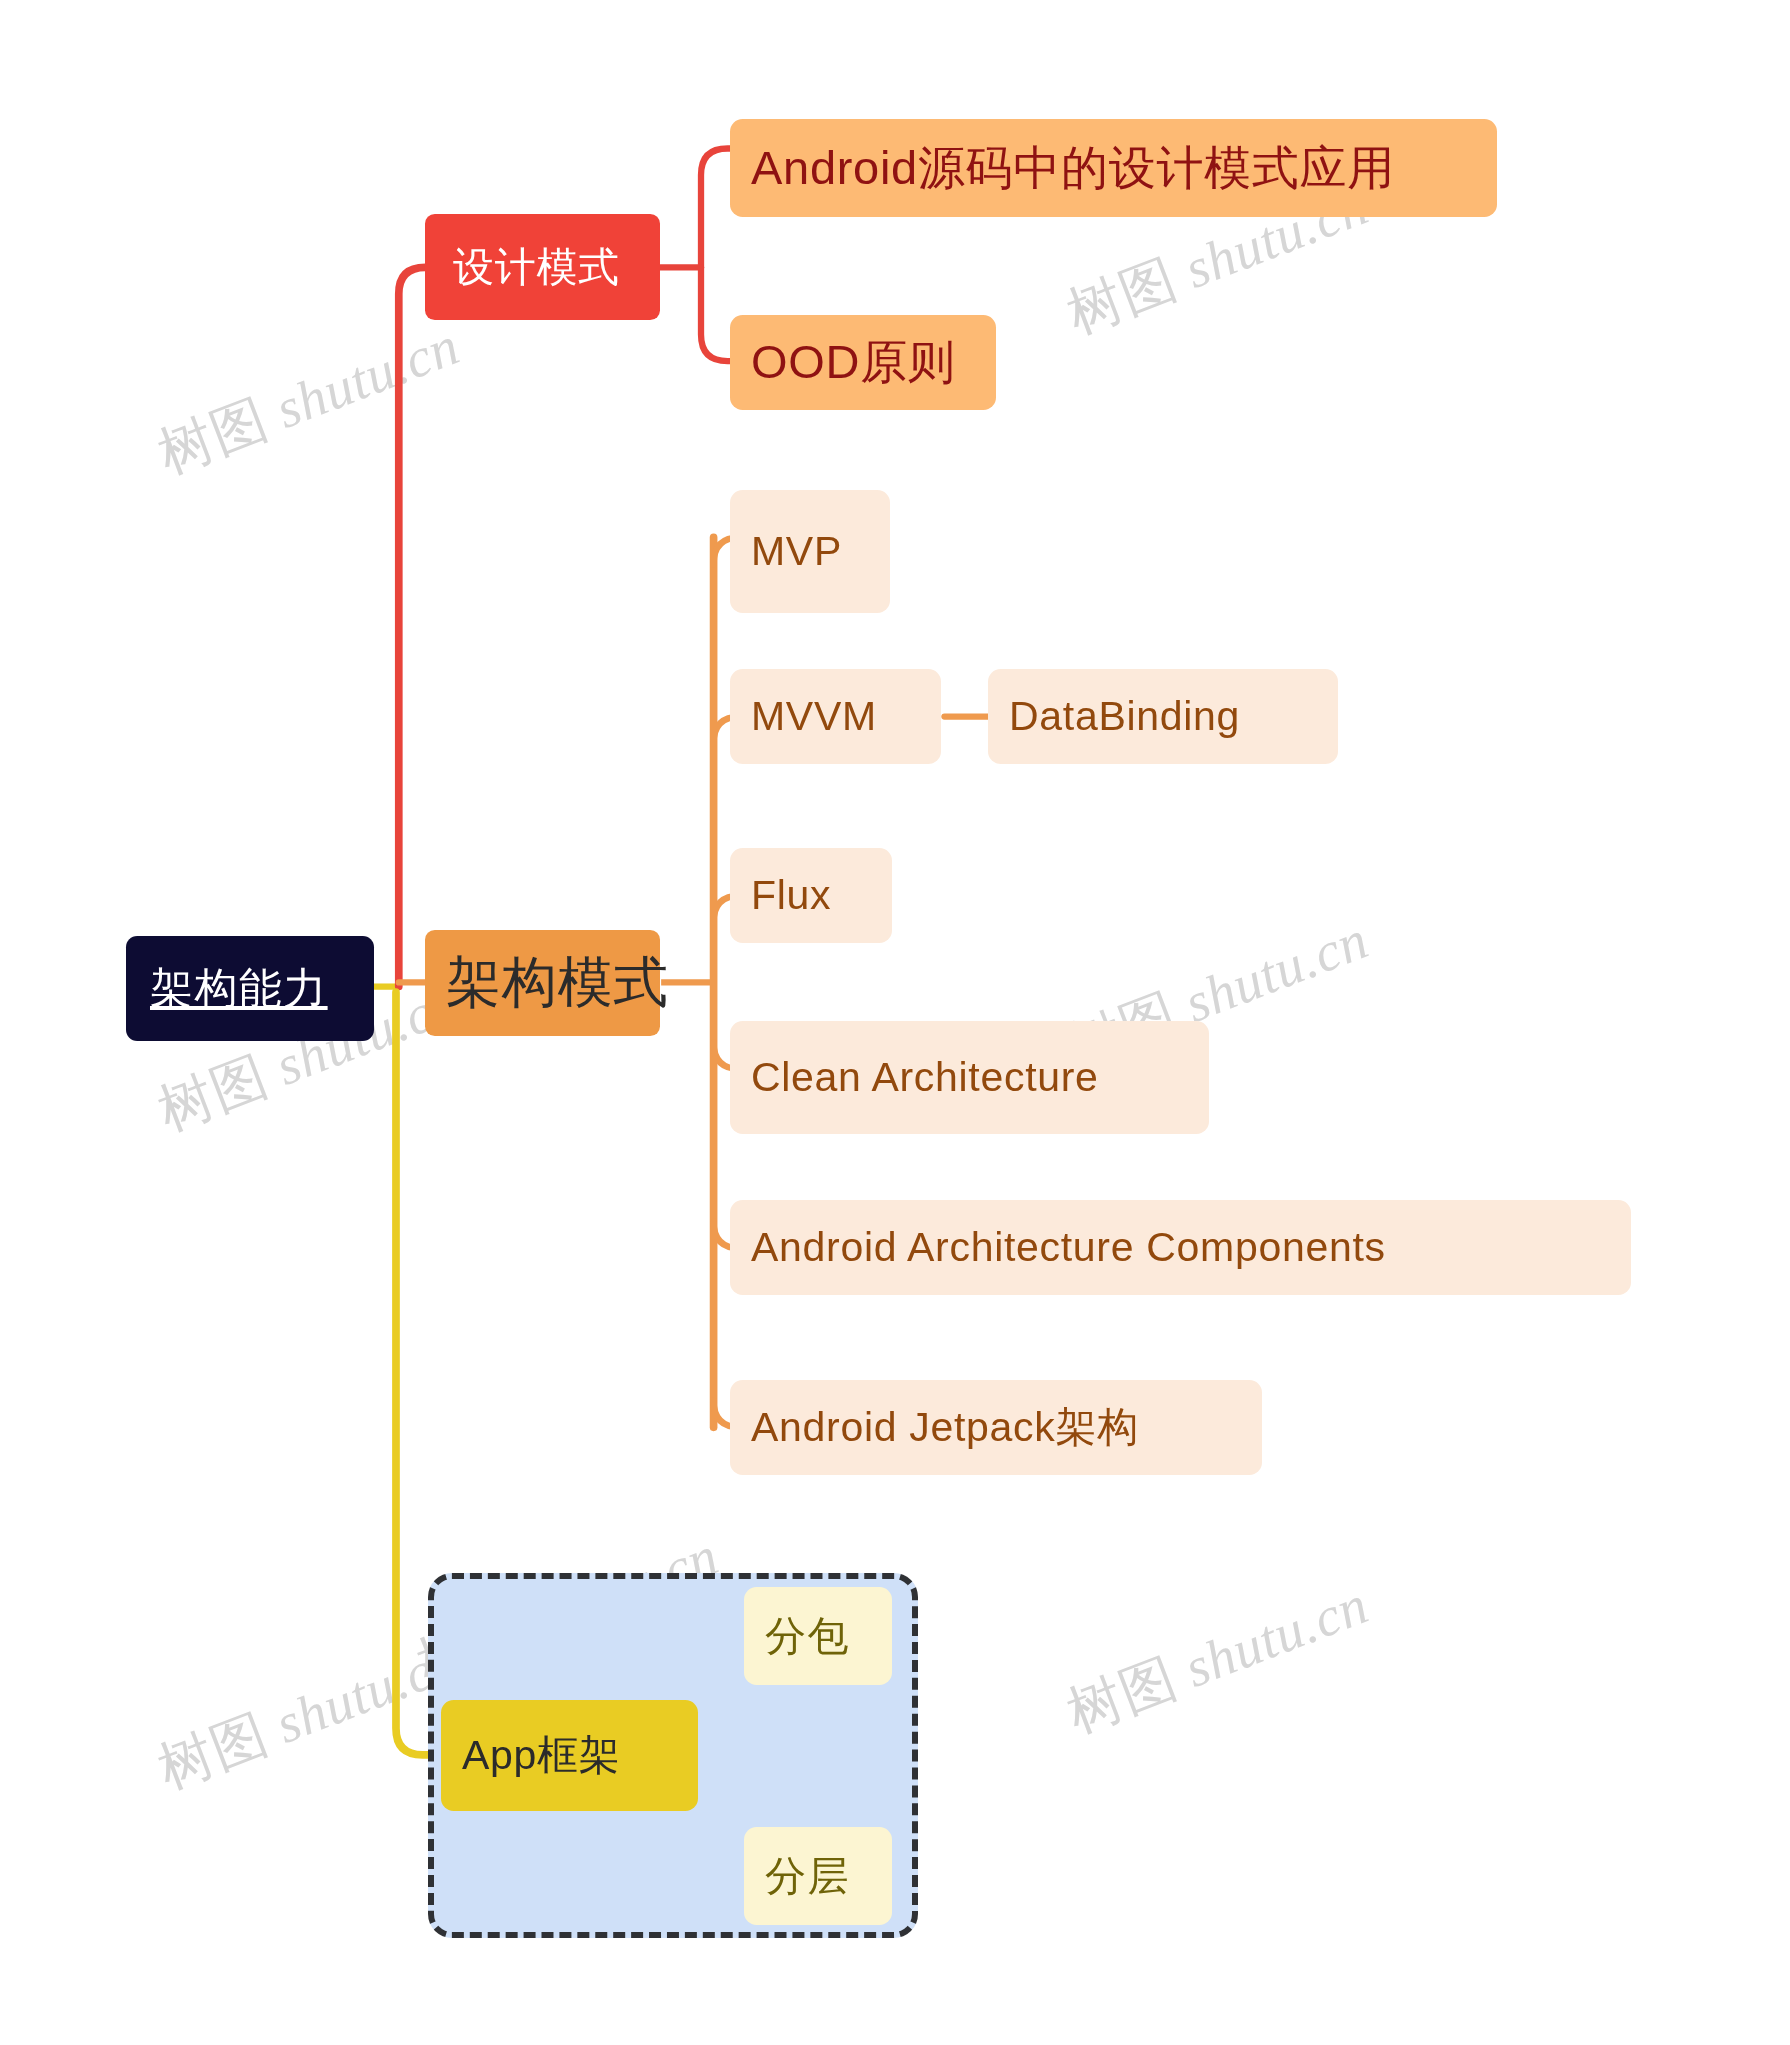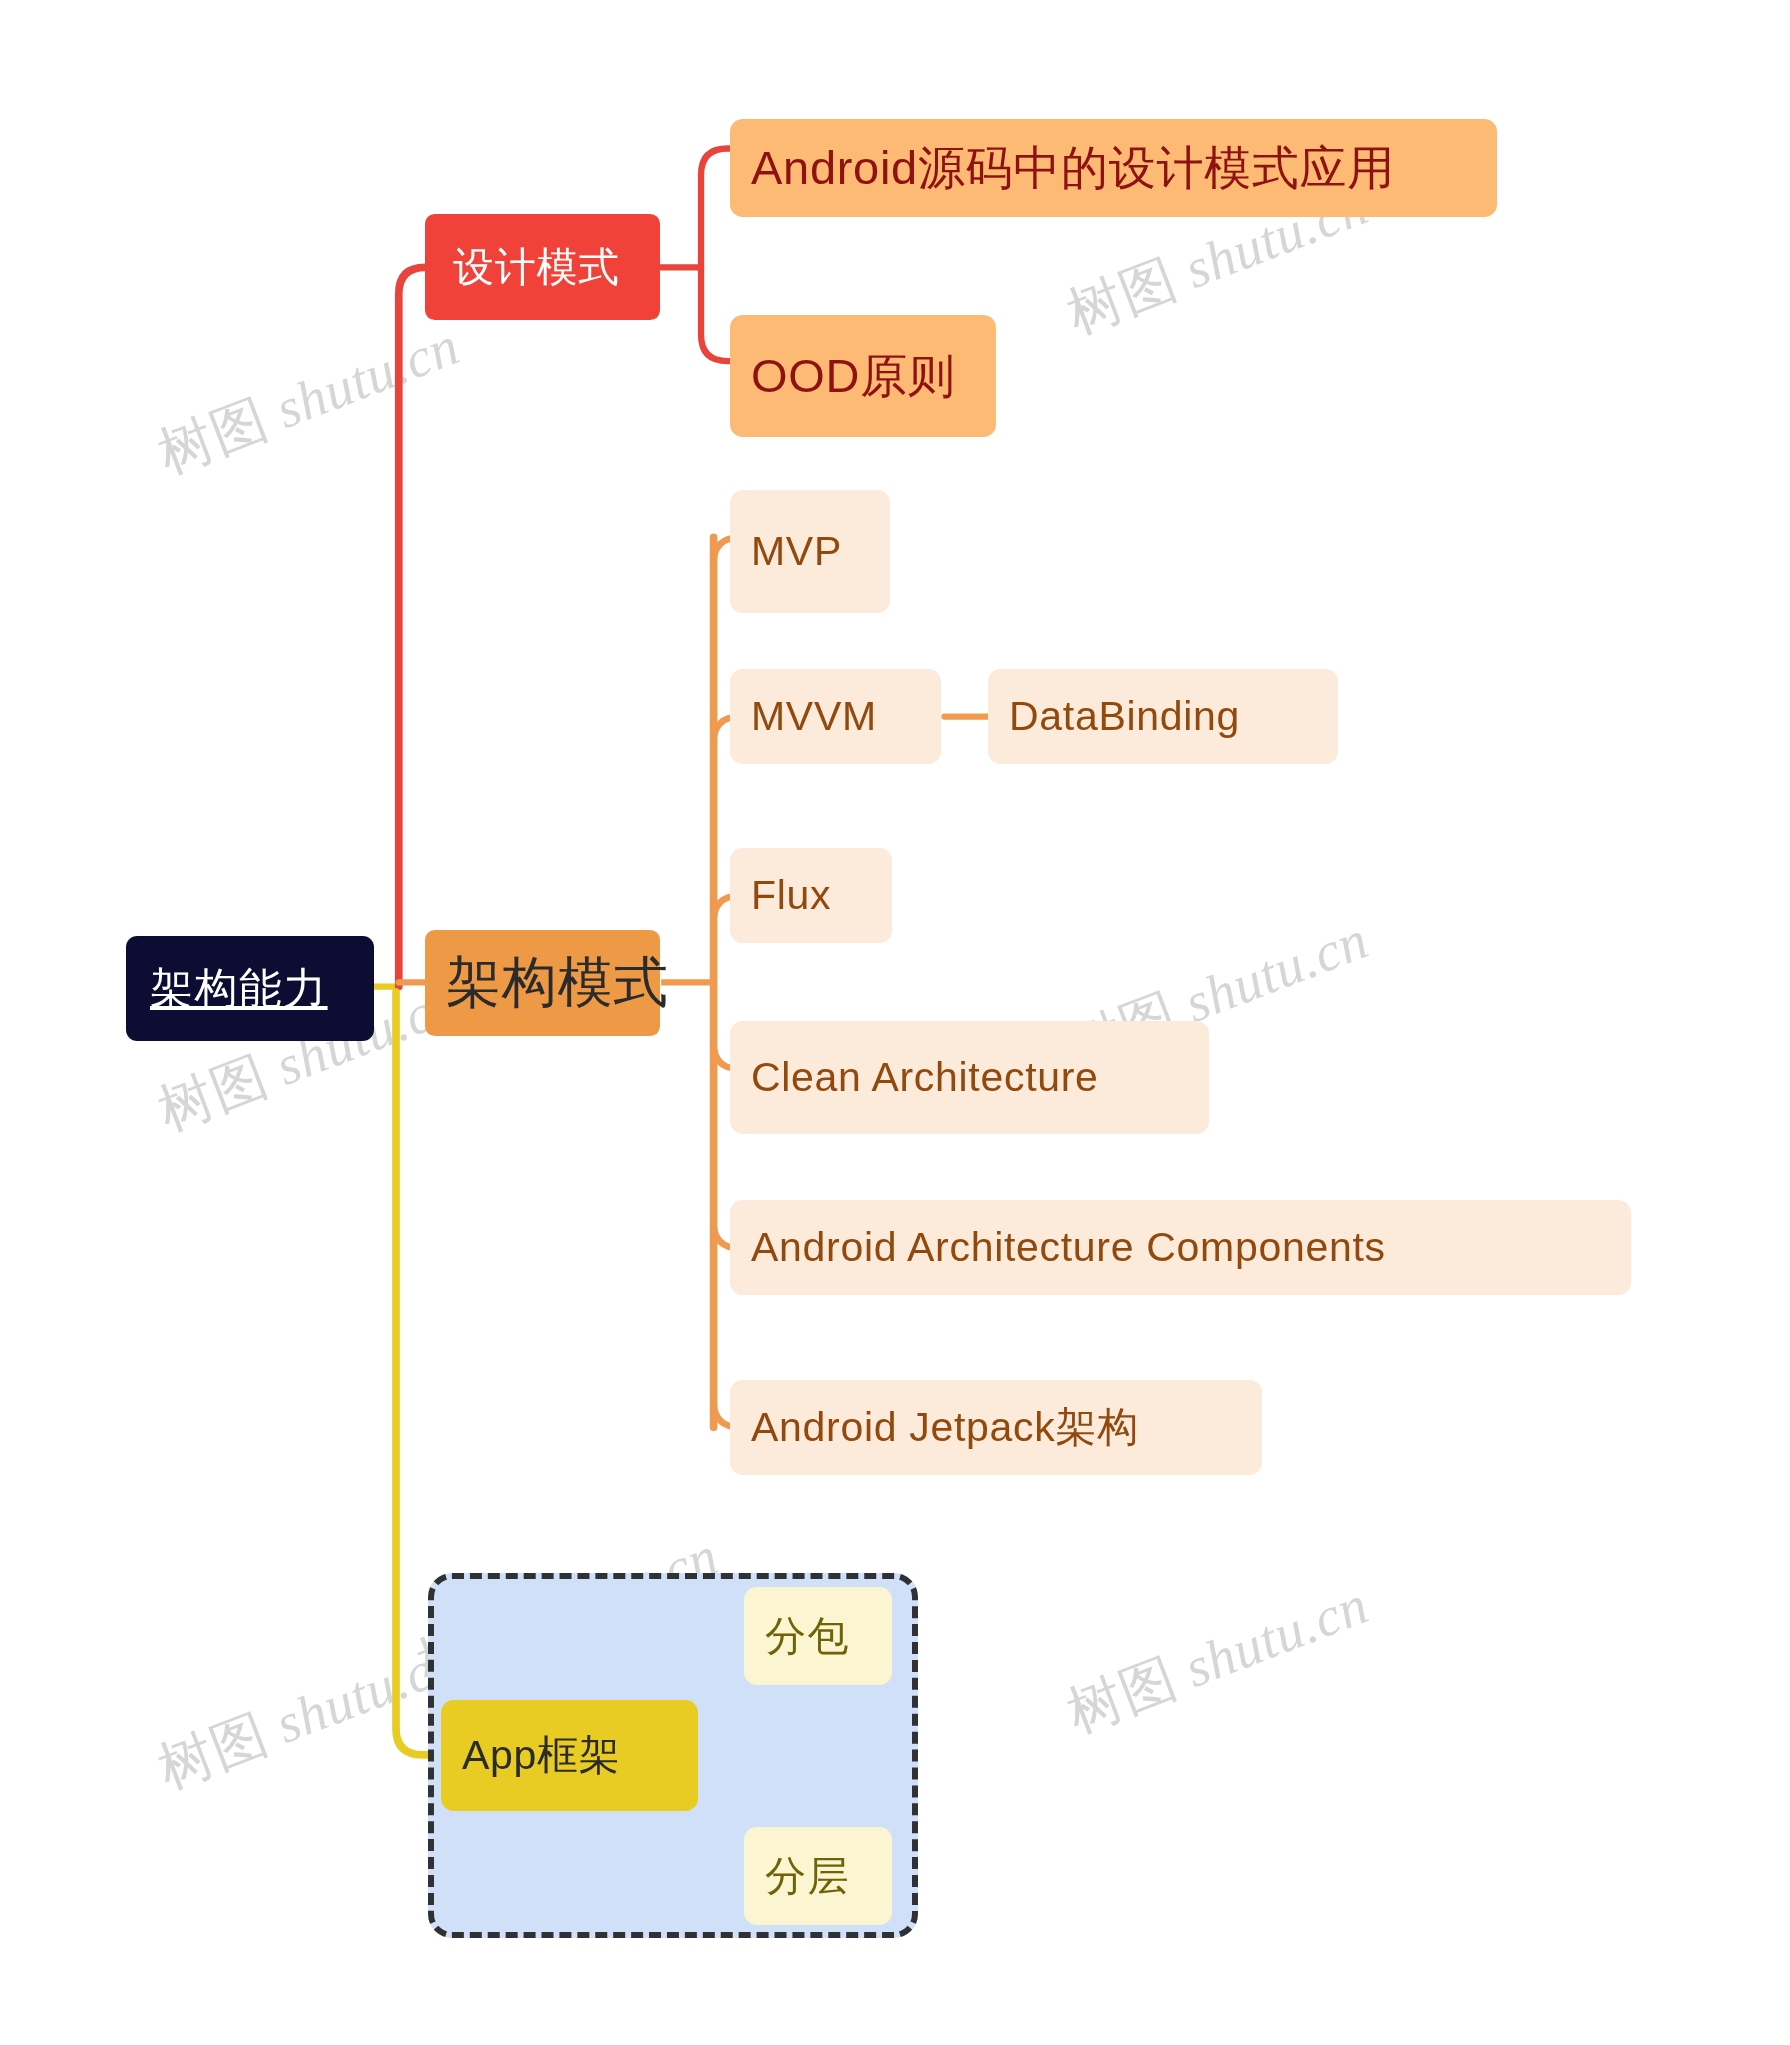--- a/index.html
+++ b/index.html
@@ -188,21 +188,21 @@
     <span class="node-label">架构能力</span>
   </div>
 
   <div class="node node-l1-red" style="left:425px; top:214px; width:235px; height:106px;padding-left:28px;">
     <span class="node-label">设计模式</span>
   </div>
 
   <div class="node node-l2-pink" style="left:730px; top:119px; width:767px; height:98px;">
     <span class="node-label">Android源码中的设计模式应用</span>
   </div>
-  <div class="node node-l2-pink" style="left:730px; top:315px; width:266px; height:122px;">
+  <div class="node node-l2-pink" style="left:730px; top:315px; width:266px; height:95px;">
     <span class="node-label">OOD原则</span>
   </div>
 
   <div class="node node-l1-orange" style="left:425px; top:930px; width:235px; height:106px;">
     <span class="node-label">架构模式</span>
   </div>
 
   <div class="node node-l2-peach" style="left:730px; top:490px; width:160px; height:123px;justify-content:center;">
     <span class="node-label">MVP</span>
   </div>

